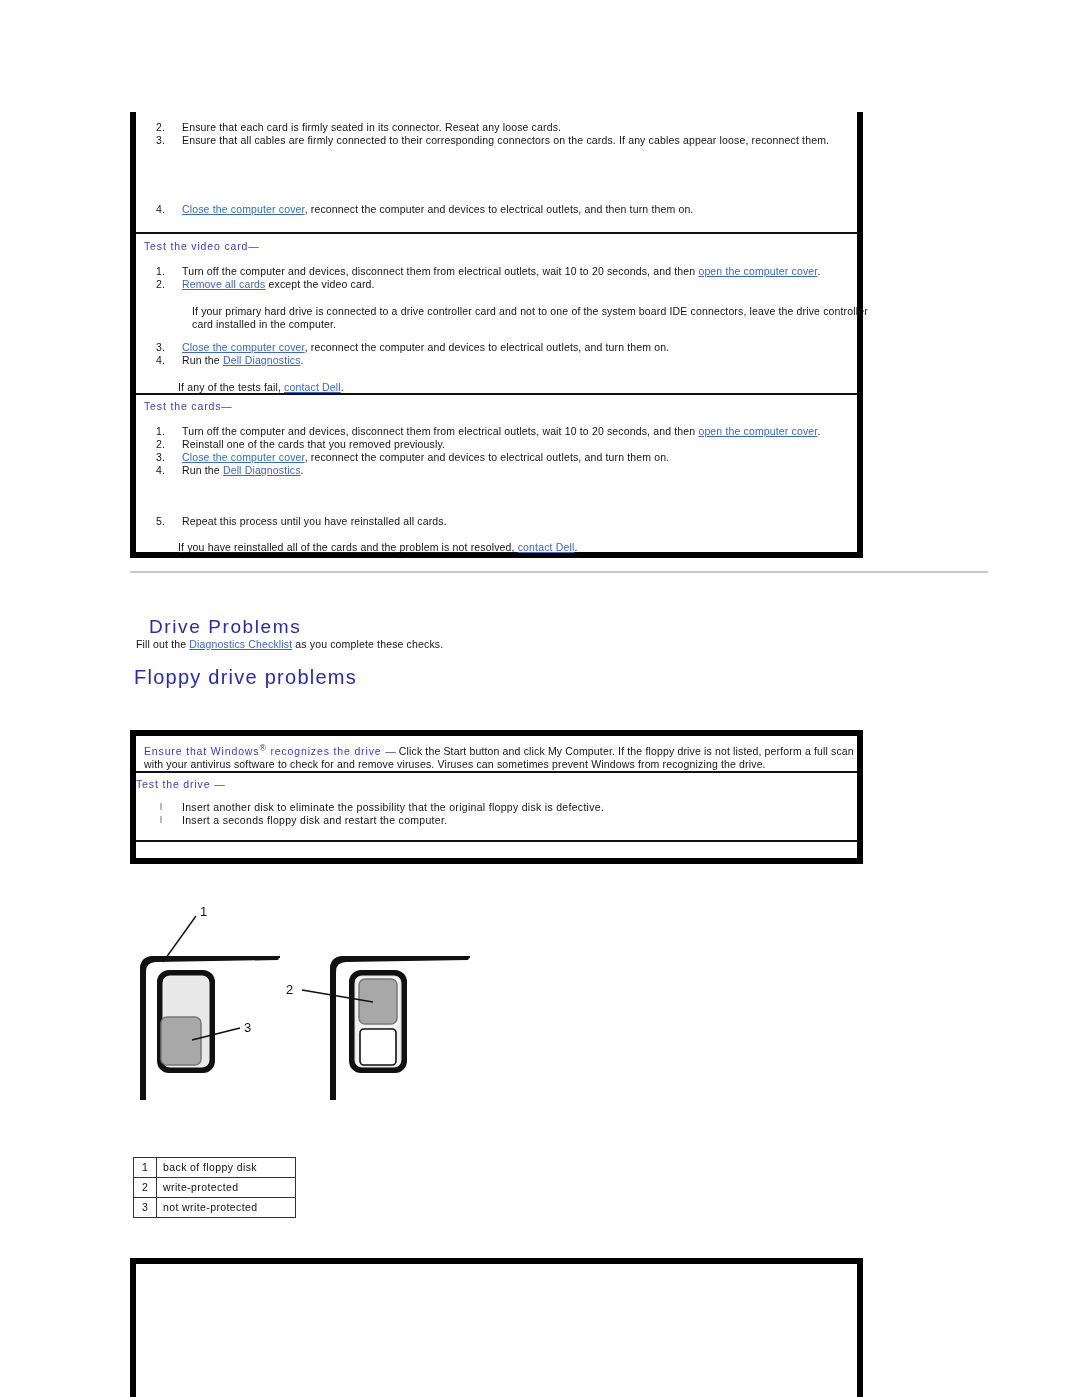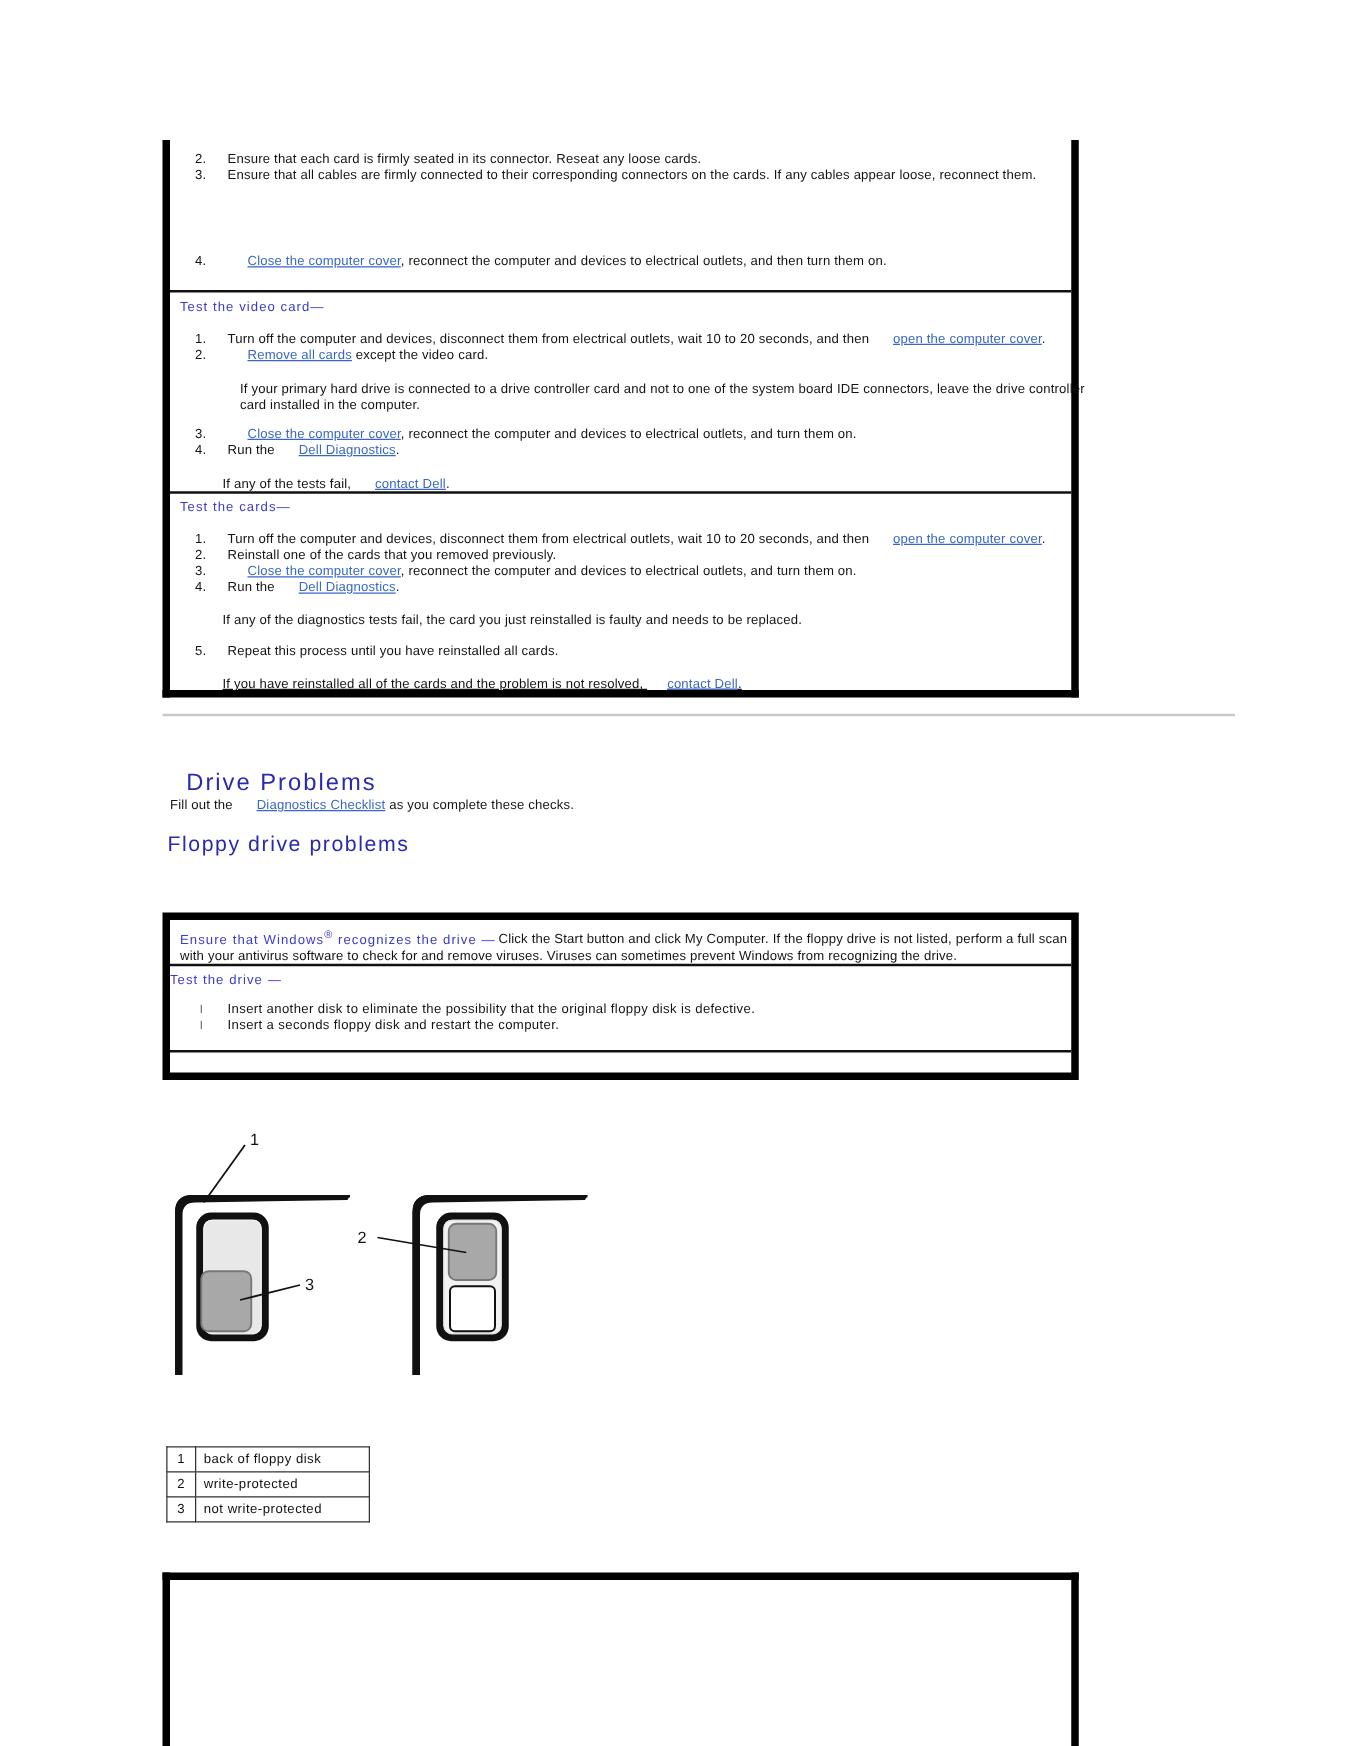--- a/index.html
+++ b/index.html
@@ -18,21 +18,20 @@
   .page {
     position: absolute;
     left: 0; top: 0;
     width: 1080px;
     height: 1397px;
   }
   a.lnk, .lnk {
     color: #3a67c4;
     text-decoration: underline;
     letter-spacing: 0.15px;
-    margin-left: 16px;
   }
 
   
   .callout-box {
     position: absolute;
     border: 6px solid #000000;
     box-sizing: border-box;
     background: #fff;
   }
   .sub-rule {
@@ -95,21 +94,21 @@
     position: absolute;
     color: #2a2aad;
     font-size: 19px;
     letter-spacing: 1.6px;
     font-weight: normal;
     margin: 15px;
   }
   .h2-blue {
     position: absolute;
     color: #2a2aad;
-    font-size: 17px;
+    font-size: 20px;
     letter-spacing: 1.25px;
     font-weight: normal;
     margin: 0;
   }
   .hr-gray {
     position: absolute;
     height: 2px;
     background: #c9c9c9;
   }
 
@@ -215,21 +214,20 @@
     </div>
     <div class="num-row" style="left:20px; top:339px; width:706px;">
       <span class="num">3.</span>
       <span class="txt"><a class="lnk" href="#">Close the computer cover</a><span>, reconnect the computer and devices to electrical outlets, and turn them on.</span></span>
     </div>
     <div class="num-row" style="left:20px; top:352px; width:706px;">
       <span class="num">4.</span>
       <span class="txt"><span>Run the </span><a class="lnk" href="#">Dell Diagnostics</a><span>.</span></span>
     </div>
 
-    <div class="para" style="left:42px; top:378px; width:690px;">If any of the diagnostics tests fail, the card you just reinstalled is faulty and needs to be replaced.</div>
 
     <div class="num-row" style="left:20px; top:403px; width:706px;">
       <span class="num">5.</span>
       <span class="txt">Repeat this process until you have reinstalled all cards.</span>
     </div>
 
     <div class="para" style="left:42px; top:429px; width:690px;text-decoration:underline;">
       <span>If you have reinstalled all of the cards and the problem is not resolved, </span><a class="lnk" href="#">contact Dell</a><span>.</span>
     </div>
   </div>

